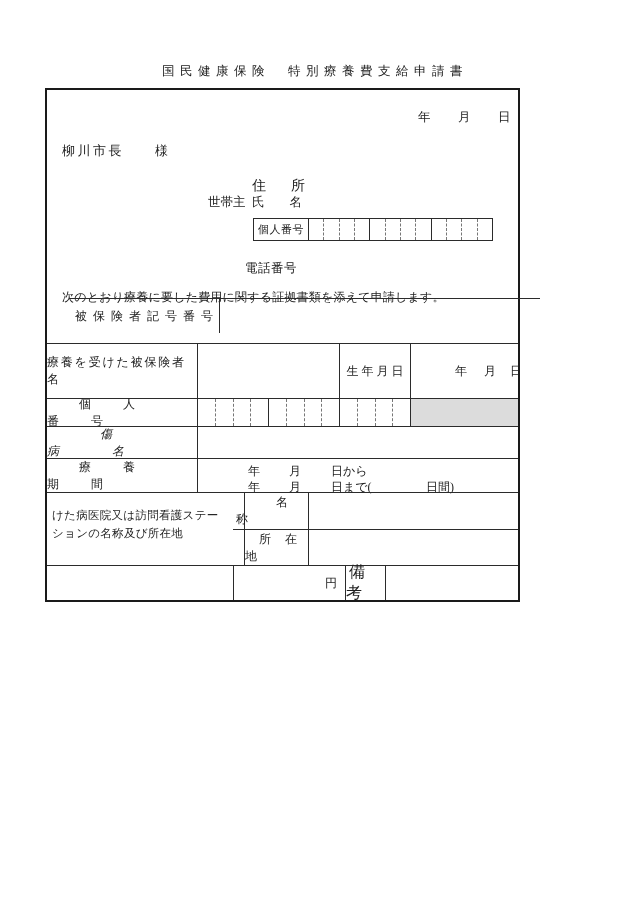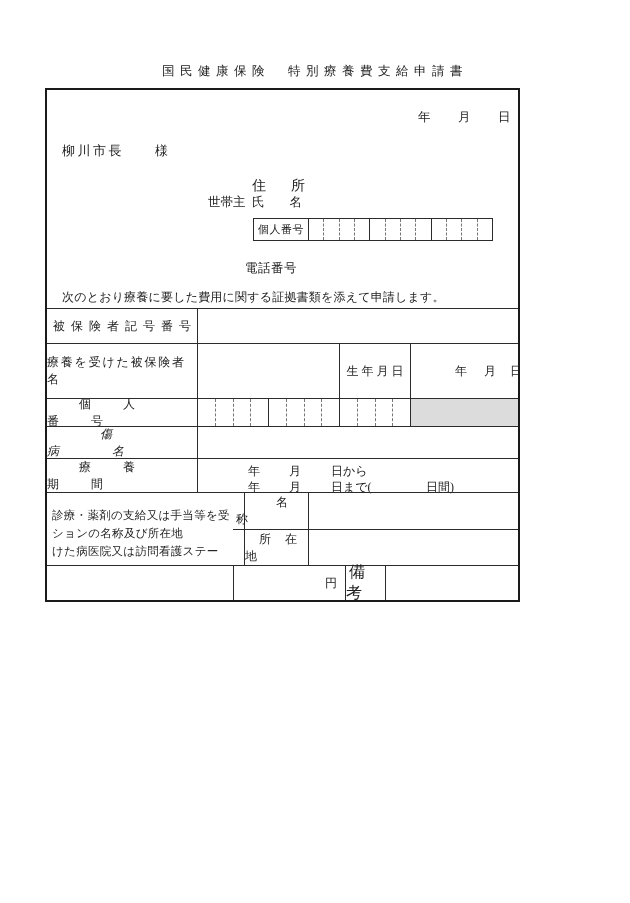--- a/index.html
+++ b/index.html
@@ -38,21 +38,21 @@
   .digit-cell.first{border-left:none;}
 
   .phone-label{position:absolute;left:198px;top:170px;font-size:12.5px;letter-spacing:0.5px;}
   .declaration{position:absolute;left:15px;top:199px;font-size:12px;letter-spacing:0.2px;}
 
   
   .trow{position:absolute;left:0;width:471px;border-top:1px solid var(--line);}
   .cell{position:absolute;top:0;bottom:0;}
   .v{border-left:1px solid var(--line);}
   .lab{display:flex;align-items:center;justify-content:center;font-size:12px;}
-  .r1{top:218px;height:35px;}
+  .r1{top:208px;height:35px;margin-left:22px;}
   .r2{top:253px;height:55px;}
   .r3{top:308px;height:28px;}
   .r4{top:336px;height:32px;}
   .r5{top:368px;height:34px;}
   .r6{top:402px;height:73px;}
   .r7{top:475px;height:35px;}
 
   .c-main{left:0;width:150px;}
   .ls6{letter-spacing:6px;text-indent:6px;}
   .ls2{letter-spacing:1.8px;}
@@ -186,23 +186,22 @@
           <span class="p-y">年</span>
           <span class="p-m">月</span>
           <span class="p-d">日まで(</span>
           <span class="p-days">日間)</span>
         </div>
       </div>
     </div>
 
     <div class="trow r6">
       <div class="cell c-fac">
-        <div>診療・薬剤の支給又は手当等を受</div>
+        <div>けた病医院又は訪問看護ステー</div>
         <div>ションの名称及び所在地</div>
-        <div>けた病医院又は訪問看護ステー</div>
       </div>
       <div class="cell c-facsub fac-top lab fac-name">名称</div>
       <div class="cell c-facsub fac-bot lab fac-addr">所在地</div>
       <div class="cell c-facval fac-top"></div>
       <div class="cell c-facval fac-bot" style="border-top:none;"></div>
       <div class="fac-divider"></div>
     </div>
 
     <div class="trow r7">
       <div class="cell c-amount">

